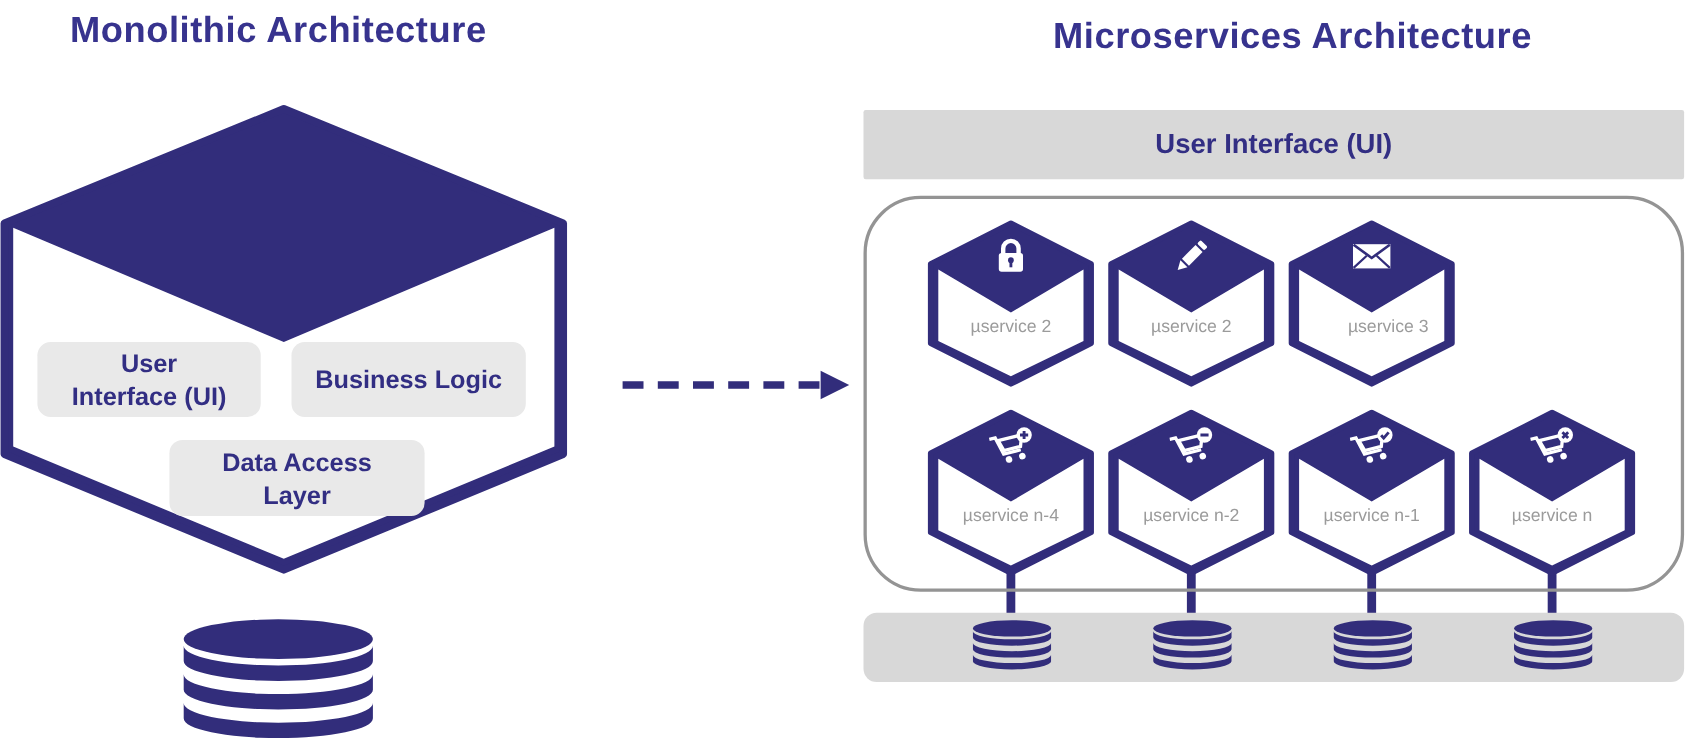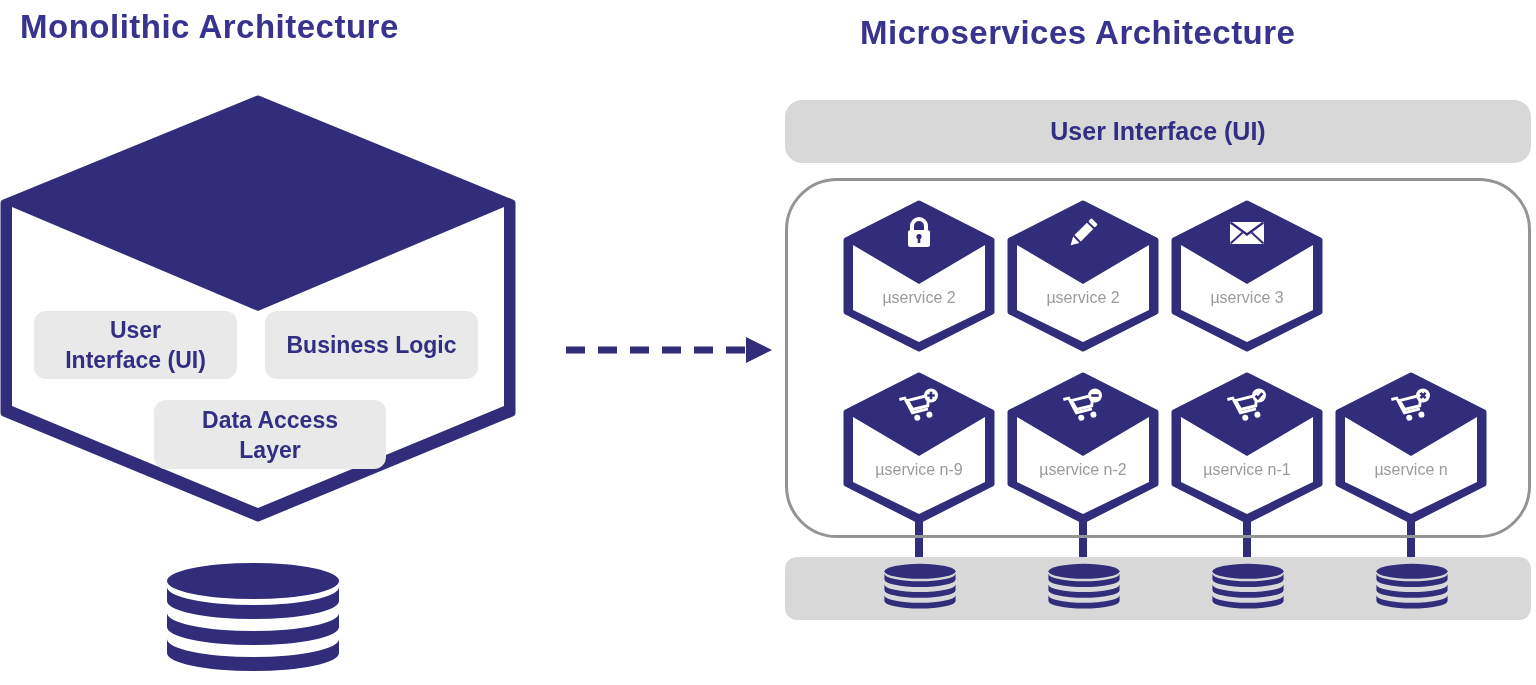--- a/index.html
+++ b/index.html
@@ -10,31 +10,31 @@
     --bar:#d8d8d8;
     --labelgray:#9b9b9b;
     --cborder:#949494;
   }
   html,body{margin:0;padding:0;background:#fff;}
   .stage{
     position:relative;width:1536px;height:685px;overflow:hidden;
     font-family:"Liberation Sans", sans-serif;background:#fff;
   }
   .title{
-    position:absolute;text-align:left;color:var(--title);
+    position:absolute;text-align:center;color:var(--title);
     font-size:33px;font-weight:600;letter-spacing:.5px;
   }
   .graybox{
     position:absolute;background:var(--lightbox);border-radius:12px;
     display:flex;flex-direction:column;justify-content:center;align-items:center;
     color:var(--boxtext);font-size:23px;font-weight:600;line-height:30px;text-align:center;
   }
   .uibar{
     position:absolute;left:785px;top:100px;width:746px;height:63px;
-    background:var(--bar);border-radius:17px;
+    background:var(--bar);border-radius:2px;
     display:flex;align-items:center;justify-content:center;
   }
   .uibar span{color:var(--boxtext);font-size:25px;font-weight:700;}
   .container-frame{
     position:absolute;left:785px;top:178px;width:746px;height:360px;
     border:3.5px solid var(--cborder);border-radius:52px;box-sizing:border-box;
     background:transparent;
   }
   .dbbar{
     position:absolute;left:785px;top:557px;width:746px;height:63px;
@@ -150,21 +150,21 @@
     <svg class="hexicon" width="36" height="36" viewBox="0 0 36 36">
       <g transform="rotate(45 18 18)" fill="#fff">
         <rect x="13.5" y="1.5" width="9" height="4.5" rx="1.2"></rect>
         <rect x="13.5" y="8" width="9" height="17.5"></rect>
         <path d="M13.5 27.5 h9 l-4.5 8 z"></path>
       </g>
     </svg>
     <div class="hexlabel">µservice 2</div>
   </div>
 
-  <div class="hex" style="left:1171px;top:200px;">
+  <div class="hex" style="left:1171px;top:200px;padding-left:30px;">
     <svg class="hexsvg" width="152" height="152" viewBox="0 0 152 152">
       <polygon class="hex-outer" points="76,3 149,40 149,112 76,149 3,112 3,40"></polygon>
       <polygon class="hex-inner" points="10,45 76,84 142,45 142,110 76,142 10,110"></polygon>
     </svg>
     <svg class="hexicon" width="36" height="36" viewBox="0 0 36 36">
       <rect x="1" y="7" width="34" height="22" fill="#fff"></rect>
       <path d="M1.5 7.5 L18 19.5 L34.5 7.5" fill="none" stroke="#322d7b" stroke-width="2.4"></path>
       <path d="M1.5 28.5 L13.5 17.5 M34.5 28.5 L22.5 17.5" fill="none" stroke="#322d7b" stroke-width="2"></path>
     </svg>
     <div class="hexlabel">µservice 3</div>
@@ -179,21 +179,21 @@
     <svg class="hexicon cart" width="40" height="36" viewBox="0 0 40 36">
       <g transform="rotate(-14 20 20)" fill="none" stroke="#fff" stroke-width="3">
         <path d="M3 7 h5.5 l4 16 h16"></path>
         <path d="M10.5 10 h22 l-3.5 10 h-15.5 z"></path>
         <circle cx="16" cy="29" r="3" fill="#fff" stroke="none"></circle>
         <circle cx="28.5" cy="29" r="3" fill="#fff" stroke="none"></circle>
       </g>
       <circle cx="32" cy="7.5" r="7" fill="#fff"></circle>
       <path d="M32 3.8 v7.4 M28.3 7.5 h7.4" stroke="#322d7b" stroke-width="2.6" fill="none"></path>
     </svg>
-    <div class="hexlabel">µservice n-9</div>
+    <div class="hexlabel">µservice n-4</div>
   </div>
 
   <div class="hex" style="left:1007px;top:372px;">
     <svg class="hexsvg" width="152" height="152" viewBox="0 0 152 152">
       <polygon class="hex-outer" points="76,3 149,40 149,112 76,149 3,112 3,40"></polygon>
       <polygon class="hex-inner" points="10,45 76,84 142,45 142,110 76,142 10,110"></polygon>
     </svg>
     <svg class="hexicon cart" width="40" height="36" viewBox="0 0 40 36">
       <g transform="rotate(-14 20 20)" fill="none" stroke="#fff" stroke-width="3">
         <path d="M3 7 h5.5 l4 16 h16"></path>

